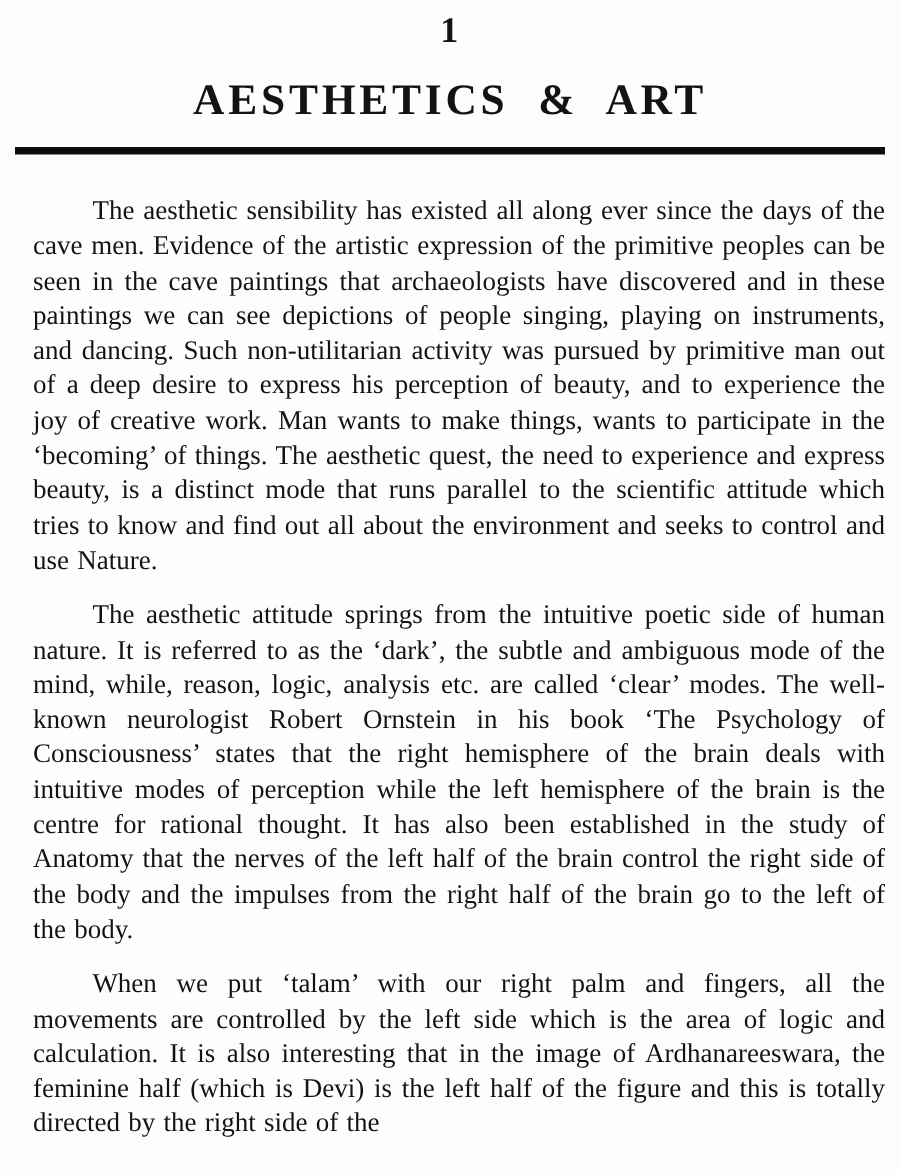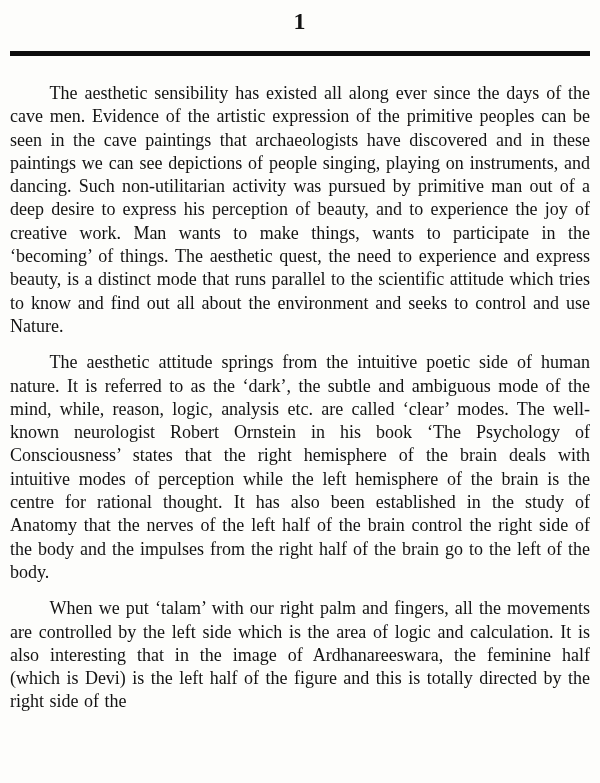--- a/index.html
+++ b/index.html
@@ -37,31 +37,32 @@
   .title-rule {
     height: 5px;
     background: #0d0d0d;
     margin: 0 0 26px 0;
   }
   .body-text p {
     font-size: 18px;
     line-height: 23.3px;
     text-align: justify;
     text-indent: 2.2em;
-    margin: 0 0 13px 0;
+    margin: 0 0 13px 12px;
     word-spacing: 1px;
   }
 </style>
 </head>
 <body>
 
 <div class="book-page">
 
   <div class="chapter-number">1</div>
 
+  <div class="chapter-title">AESTHETICS  &amp;  ART</div>
 
   <div class="title-rule"></div>
 
   <div class="body-text">
     <p>The aesthetic sensibility has existed all along ever since the days of the cave men. Evidence of the artistic expression of the primitive peoples can be seen in the cave paintings that archaeologists have discovered and in these paintings we can see depictions of people singing, playing on instruments, and dancing. Such non-utilitarian activity was pursued by primitive man out of a deep desire to express his perception of beauty, and to experience the joy of creative work. Man wants to make things, wants to participate in the ‘becoming’ of things. The aesthetic quest, the need to experience and express beauty, is a distinct mode that runs parallel to the scientific attitude which tries to know and find out all about the environment and seeks to control and use Nature.</p>
     <p>The aesthetic attitude springs from the intuitive poetic side of human nature. It is referred to as the ‘dark’, the subtle and ambiguous mode of the mind, while, reason, logic, analysis etc. are called ‘clear’ modes. The well-known neurologist Robert Ornstein in his book ‘The Psychology of Consciousness’ states that the right hemisphere of the brain deals with intuitive modes of perception while the left hemisphere of the brain is the centre for rational thought. It has also been established in the study of Anatomy that the nerves of the left half of the brain control the right side of the body and the impulses from the right half of the brain go to the left of the body.</p>
     <p>When we put ‘talam’ with our right palm and fingers, all the movements are controlled by the left side which is the area of logic and calculation. It is also interesting that in the image of Ardhanareeswara, the feminine half (which is Devi) is the left half of the figure and this is totally directed by the right side of the</p>
   </div>
 
 </div>

